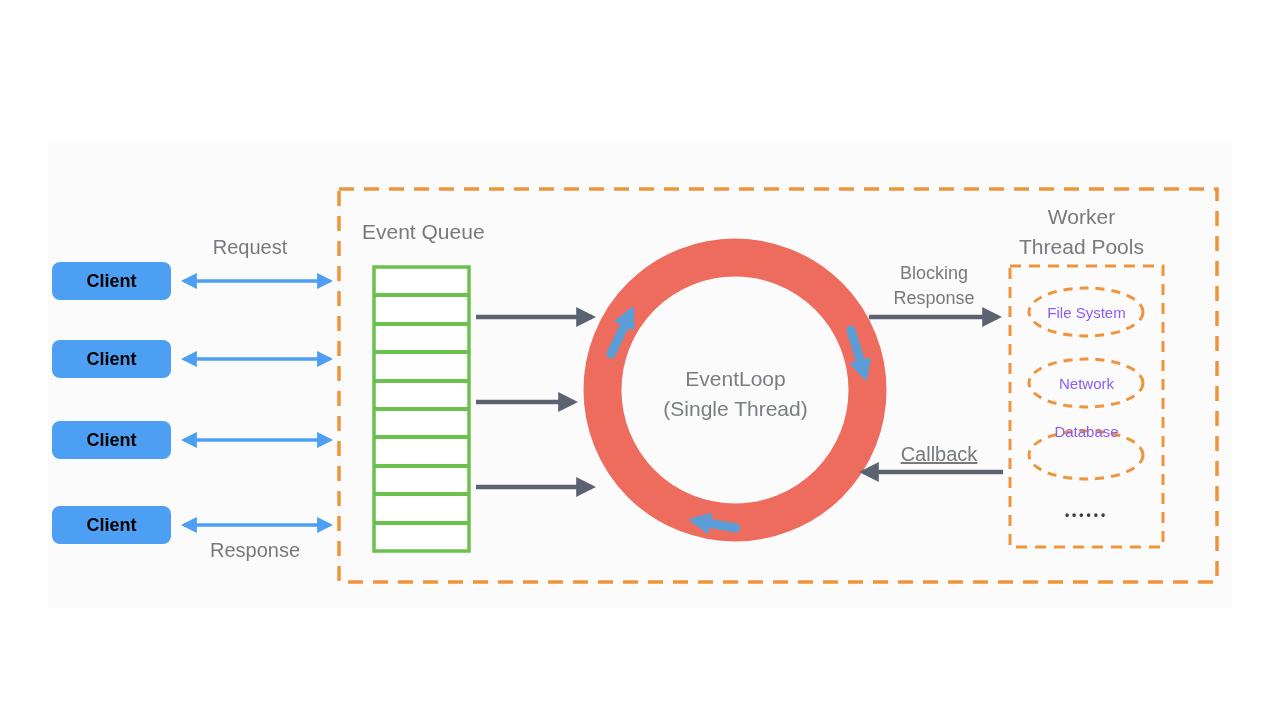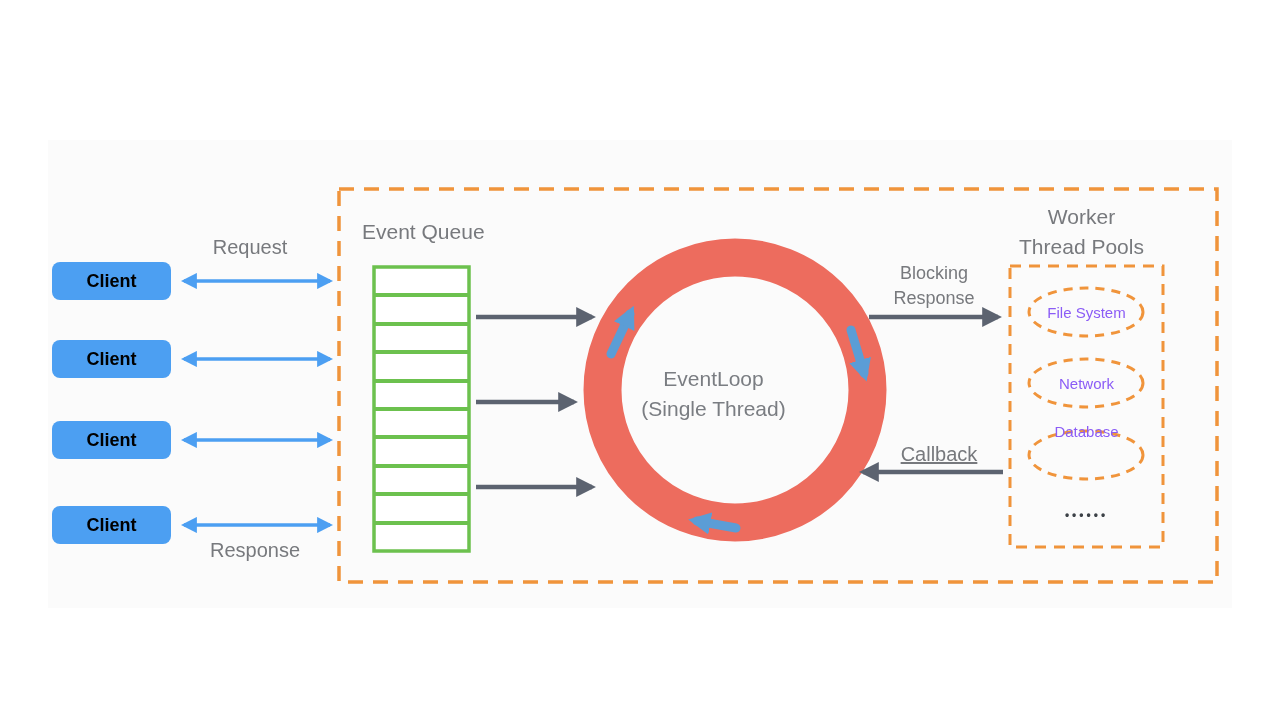--- a/index.html
+++ b/index.html
@@ -28,21 +28,21 @@
 
   .worker-title { left: 991px; width: 181px; font-size: 21px; font-weight: 500; text-align: center; }
 
   .request-label  { left: 185px; top: 236px; width: 130px; font-size: 20px; text-align: center; }
   .response-label { left: 190px; top: 539px; width: 130px; font-size: 20px; text-align: center; }
 
   .blocking-label { left: 873px; top: 261px; width: 122px; font-size: 18px; text-align: center; line-height: 25px; }
   .callback-label { left: 878px; top: 443px; width: 122px; font-size: 20px; text-align: center; text-decoration: underline; }
 
   .eventloop-label {
-    left: 613px; top: 364px; width: 201px; text-align: center;
+    left: 635px; top: 364px; width: 201px; text-align: center;
     font-size: 21px; line-height: 30px; color: #7a7d82;
   }
 
   .pool-label { left: 1029px; width: 115px; text-align: center; font-size: 15px; color: #8b5cf6; }
   .pool-label-1 { top: 304px; }
   .pool-label-2 { top: 375px; }
   .pool-label-3 { top: 423px; }
 
   .pool-dots {
     left: 1036px; top: 508px; width: 101px; text-align: center;

